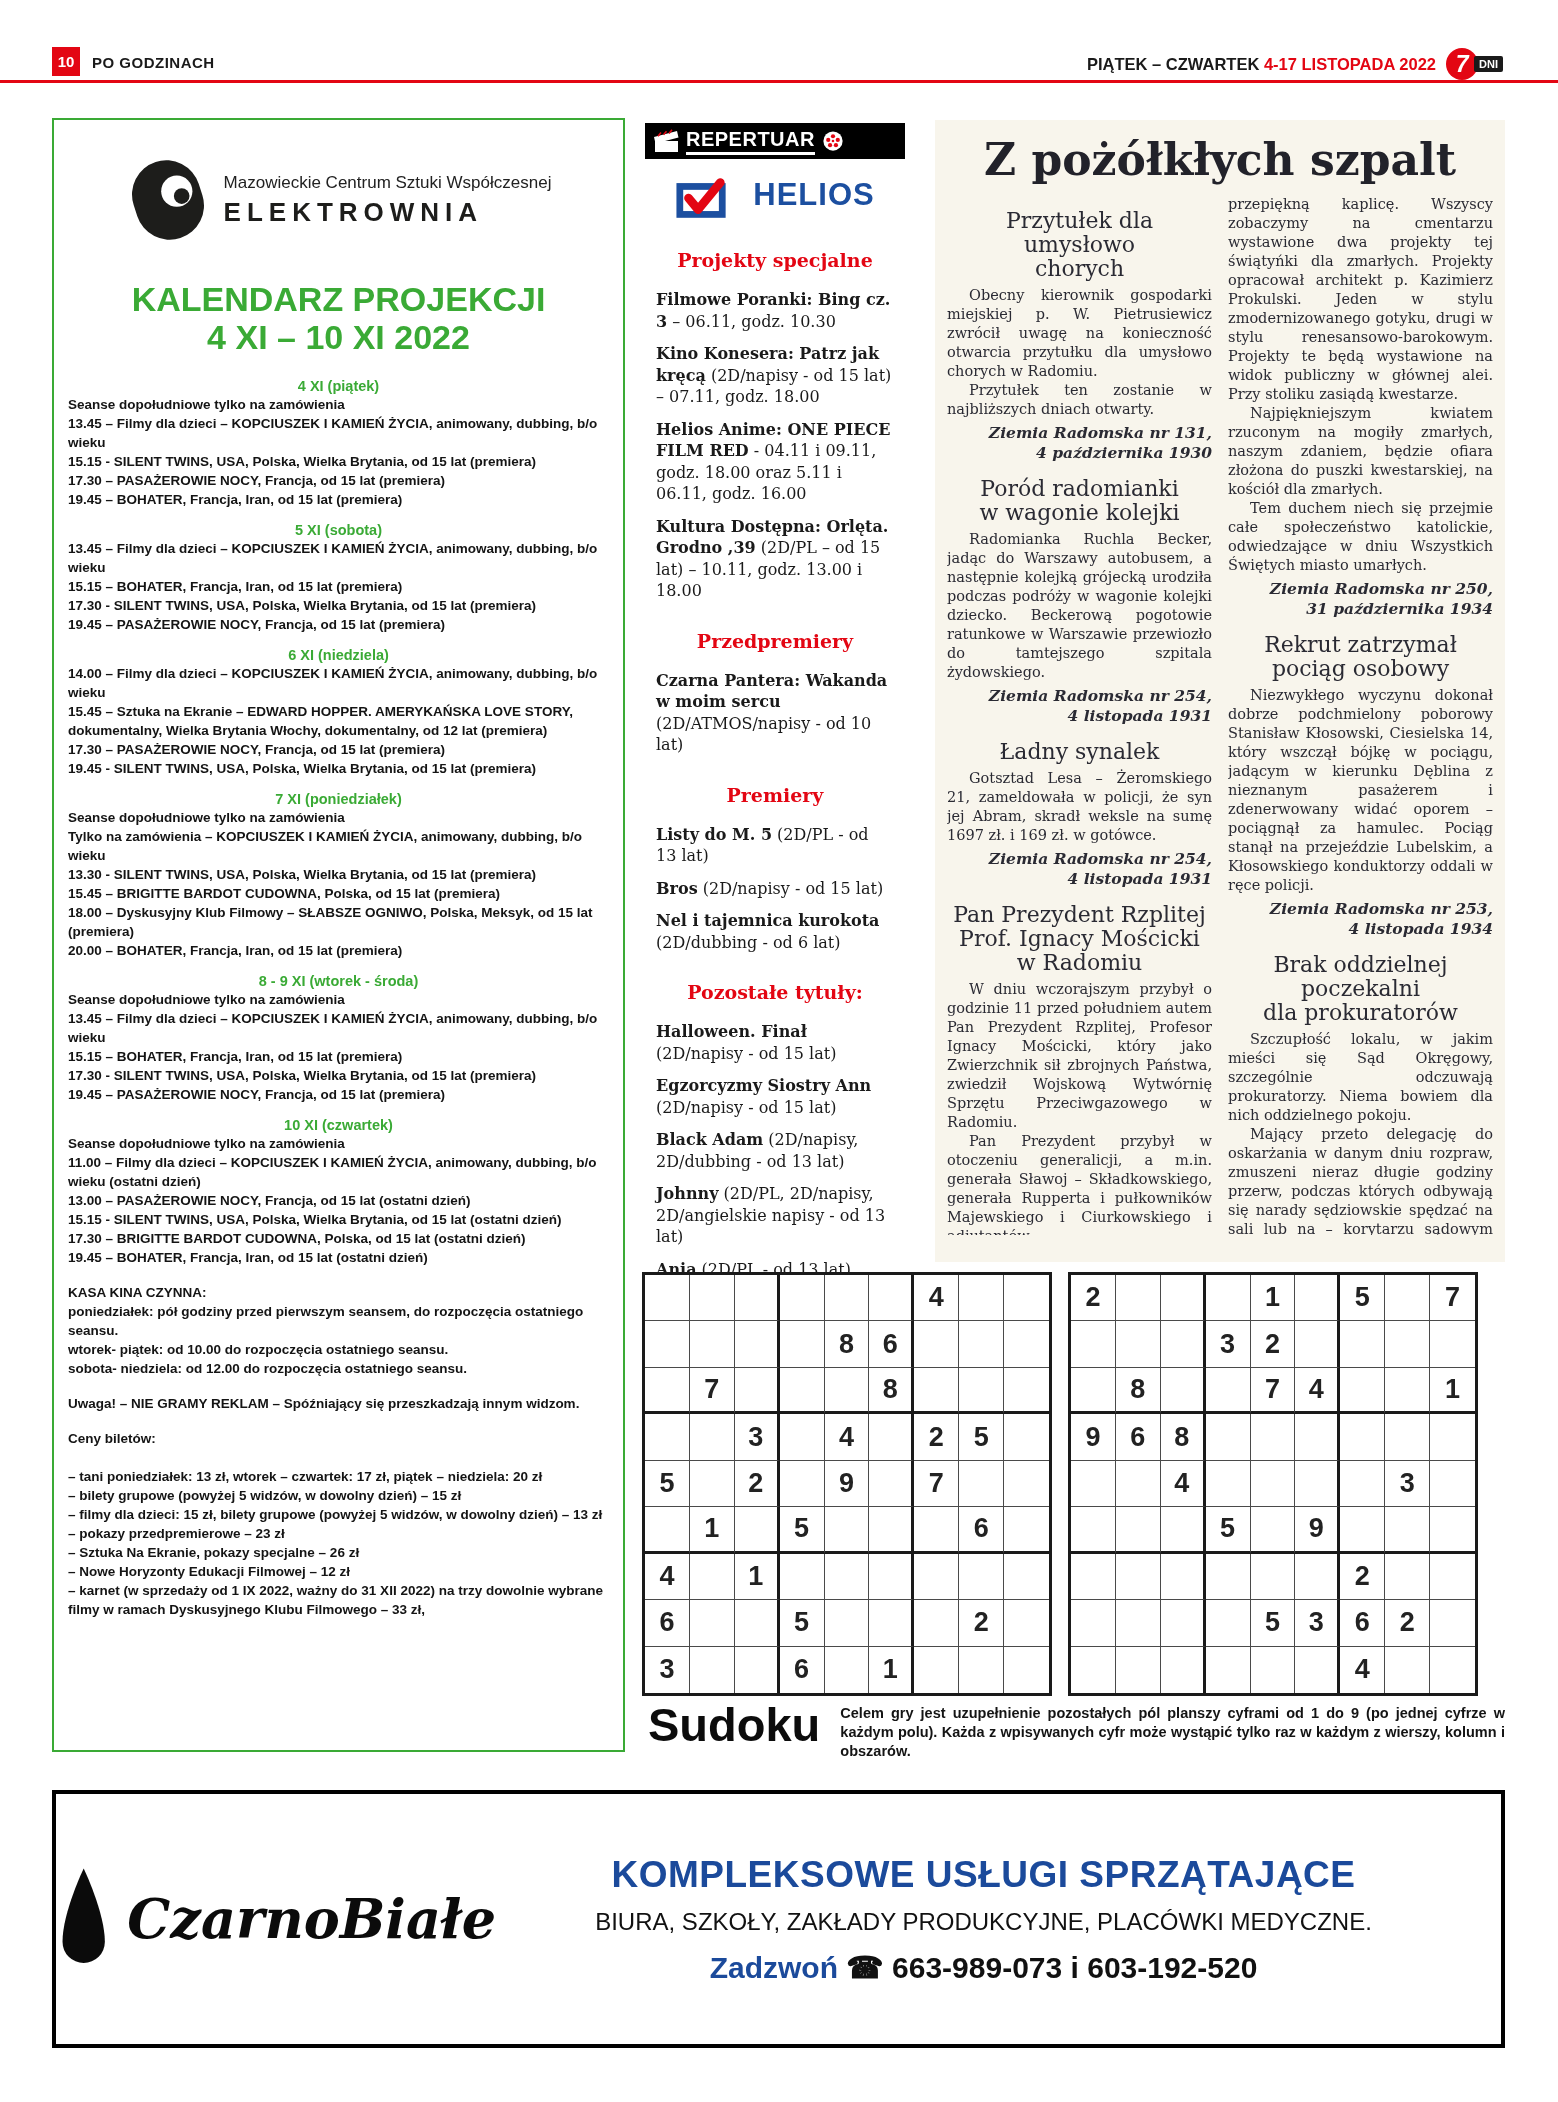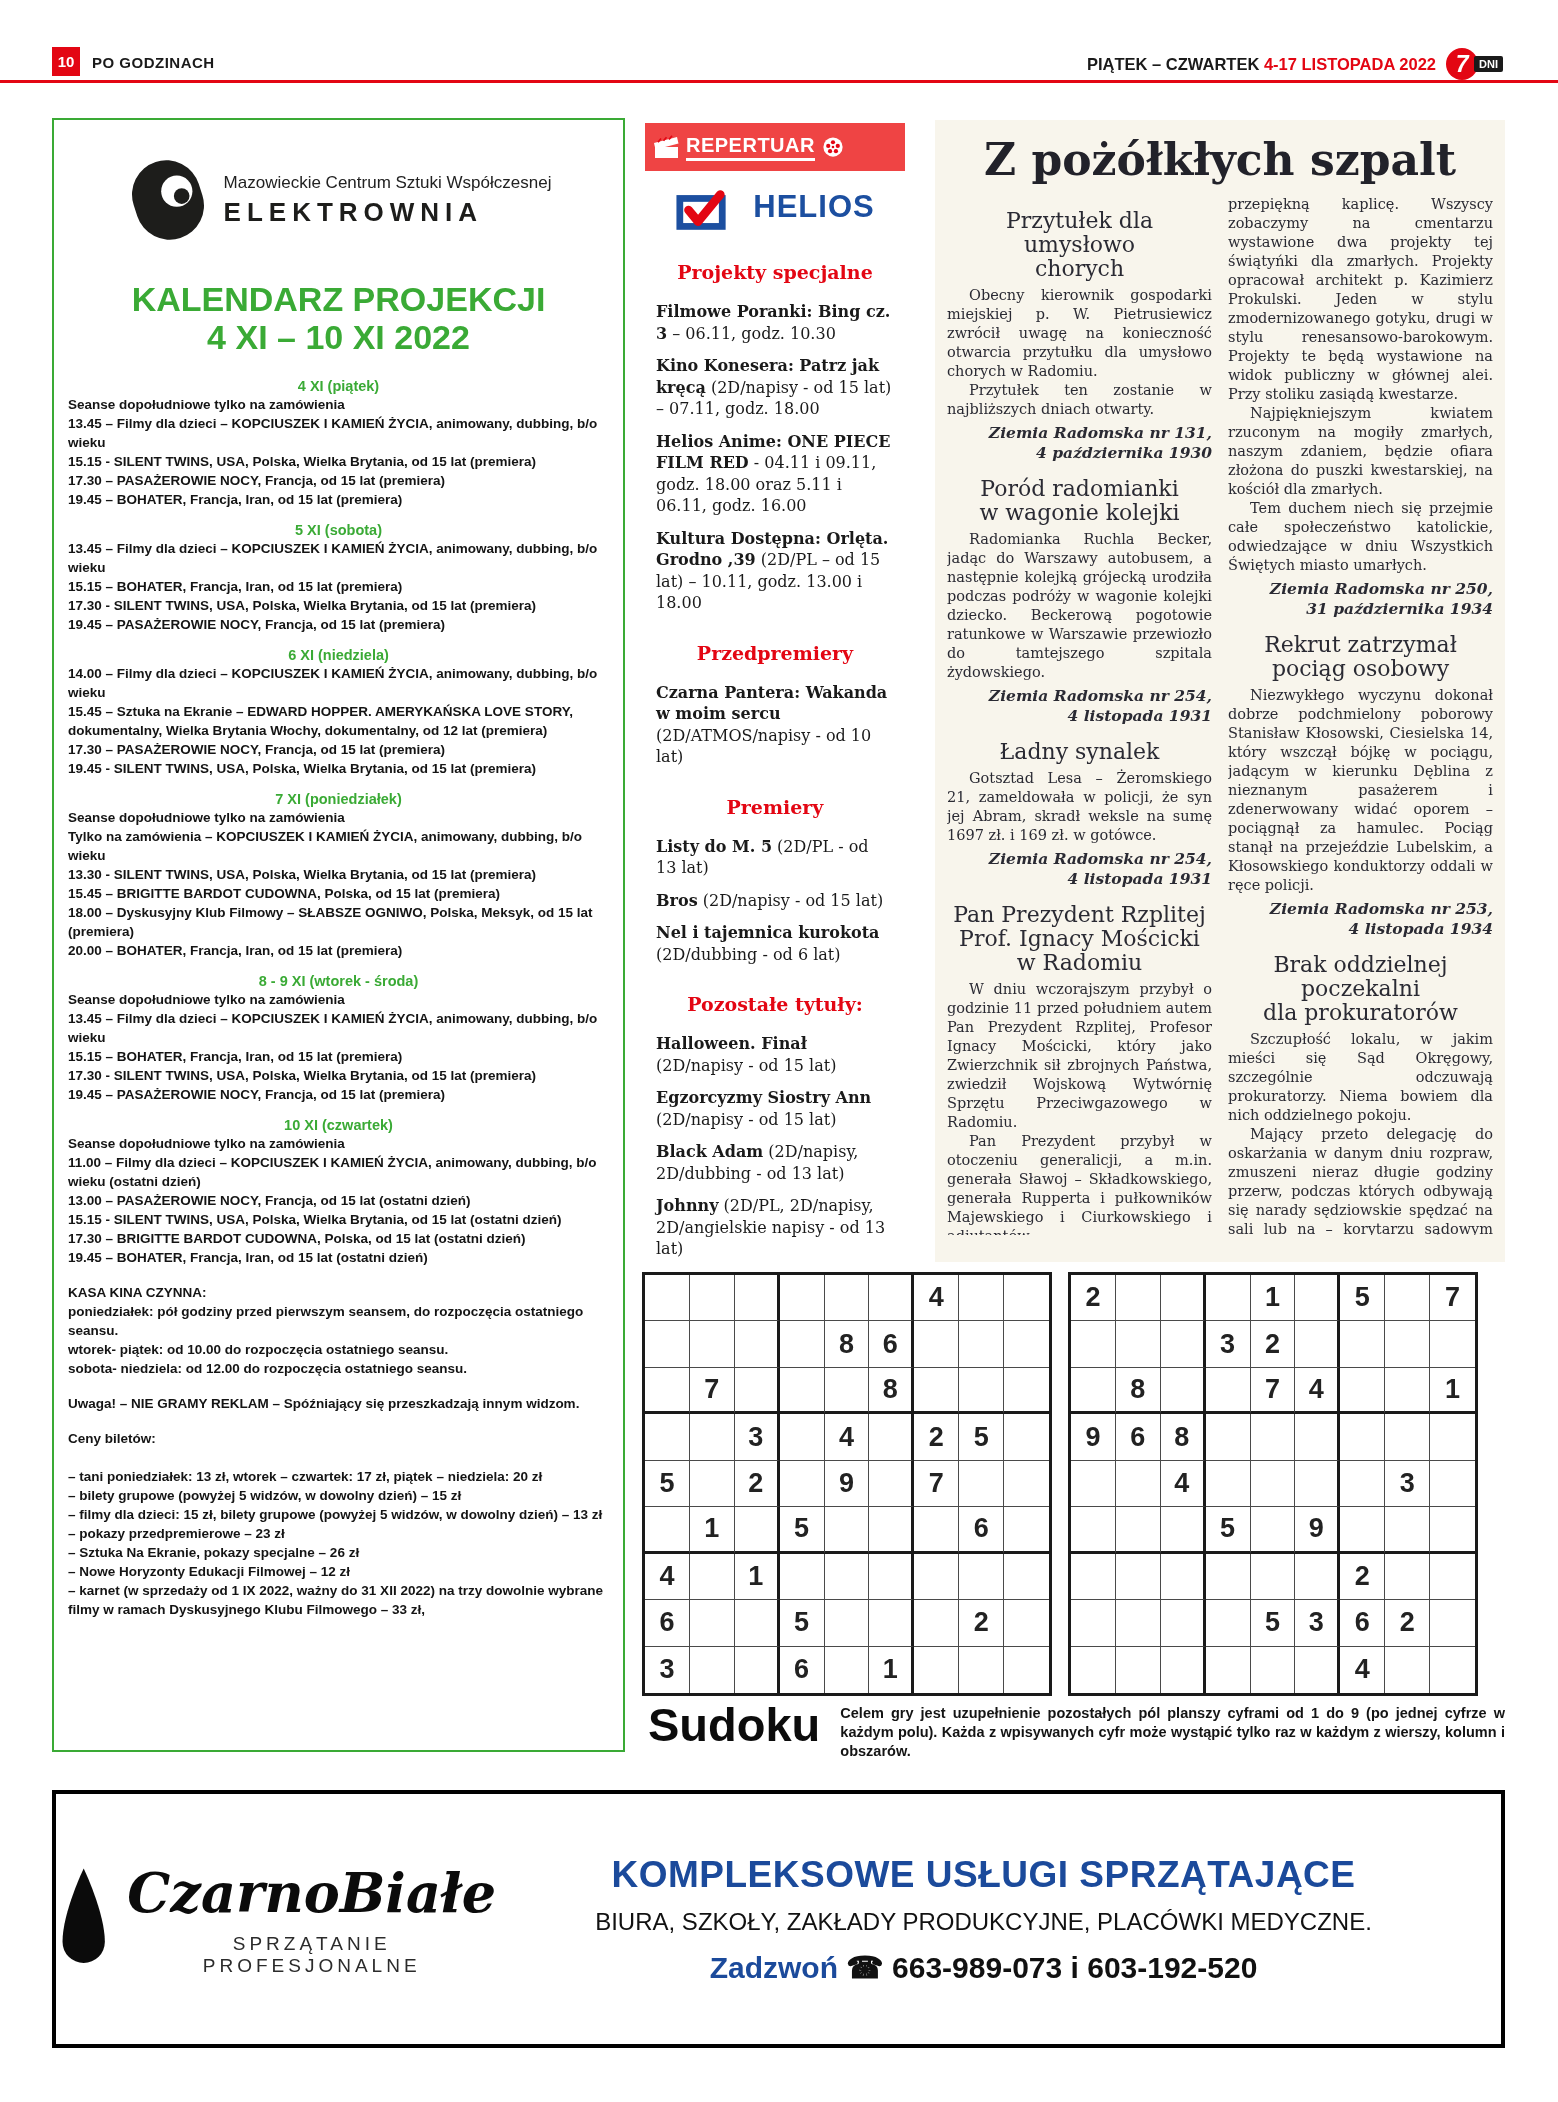--- a/index.html
+++ b/index.html
@@ -29,21 +29,21 @@
   .kal-title{color:#3aaa35;font-size:34px;line-height:38px;font-weight:bold;text-align:center;margin-bottom:22px;}
   .day-header{color:#3aaa35;font-size:14.5px;font-weight:bold;text-align:center;margin:13px 0 1px 0;}
   .sched-line{font-size:13.5px;font-weight:bold;line-height:19px;color:#141414;}
   .kasa-block{margin-top:16px;}
   .uwaga{margin-top:16px;font-size:13.5px;font-weight:bold;line-height:19px;color:#141414;}
   .prices-title{margin-top:16px;font-size:13.5px;font-weight:bold;line-height:19px;color:#141414;}
   .prices-list{margin-top:19px;}
 
   
   .rep{position:absolute;left:645px;top:123px;width:260px;}
-  .rep-banner{height:48px;background:#ef4444;display:flex;align-items:center;padding:0 8px;gap:7px;box-sizing:border-box;}
+  .rep-banner{height:36px;background:#000000;display:flex;align-items:center;padding:0 8px;gap:7px;box-sizing:border-box;}
   .rep-banner-label{color:#fff;font-weight:bold;font-size:20px;letter-spacing:.5px;border-bottom:3px solid #fff;padding-bottom:1px;}
   .helios-row{display:flex;justify-content:center;gap:24px;margin-top:18px;}
   .helios-text{color:#1c4fa0;font-weight:bold;font-size:31px;letter-spacing:1px;}
   .rep-title{color:#e30613;font-family:"DejaVu Serif",serif;font-weight:bold;font-size:19px;text-align:center;margin:28px 0 18px 0;}
   .rep-item{font-family:"DejaVu Serif",serif;font-size:16px;line-height:21.5px;color:#1a1a1a;margin:11px;}
   .rep-para{font-family:"DejaVu Serif",serif;font-size:16px;line-height:21.5px;color:#1a1a1a;margin-top:24px;}
 
   
   .szpalt{position:absolute;left:935px;top:120px;width:570px;height:1142px;background:#f8f5ec;box-sizing:border-box;
     padding:10px 12px 0 12px;overflow:hidden;}
@@ -438,21 +438,20 @@
 </div>
 
 <div class="reklama">REKLAMA</div>
 <div class="ad">
   <div class="ad-left">
     <svg width="64" height="130" viewBox="0 0 68 136">
       <path d="M34 6 C34 6 8 60 8 96 a26 26 0 0 0 52 0 C60 60 34 6 34 6 Z" fill="#0b0b0b"></path>
     </svg>
     <div>
       <div class="brand-script">CzarnoBiałe</div>
-      <div class="brand-sub">SPRZĄTANIE PROFESJONALNE</div>
     </div>
   </div>
   <div class="ad-right">
     <div class="ad-headline">KOMPLEKSOWE USŁUGI SPRZĄTAJĄCE</div>
     <div class="ad-subline">BIURA, SZKOŁY, ZAKŁADY PRODUKCYJNE, PLACÓWKI MEDYCZNE.</div>
     <div class="ad-call">
       <span class="blue">Zadzwoń</span>
       <span>☎</span>
       <span>663-989-073 i 603-192-520</span>
     </div>

